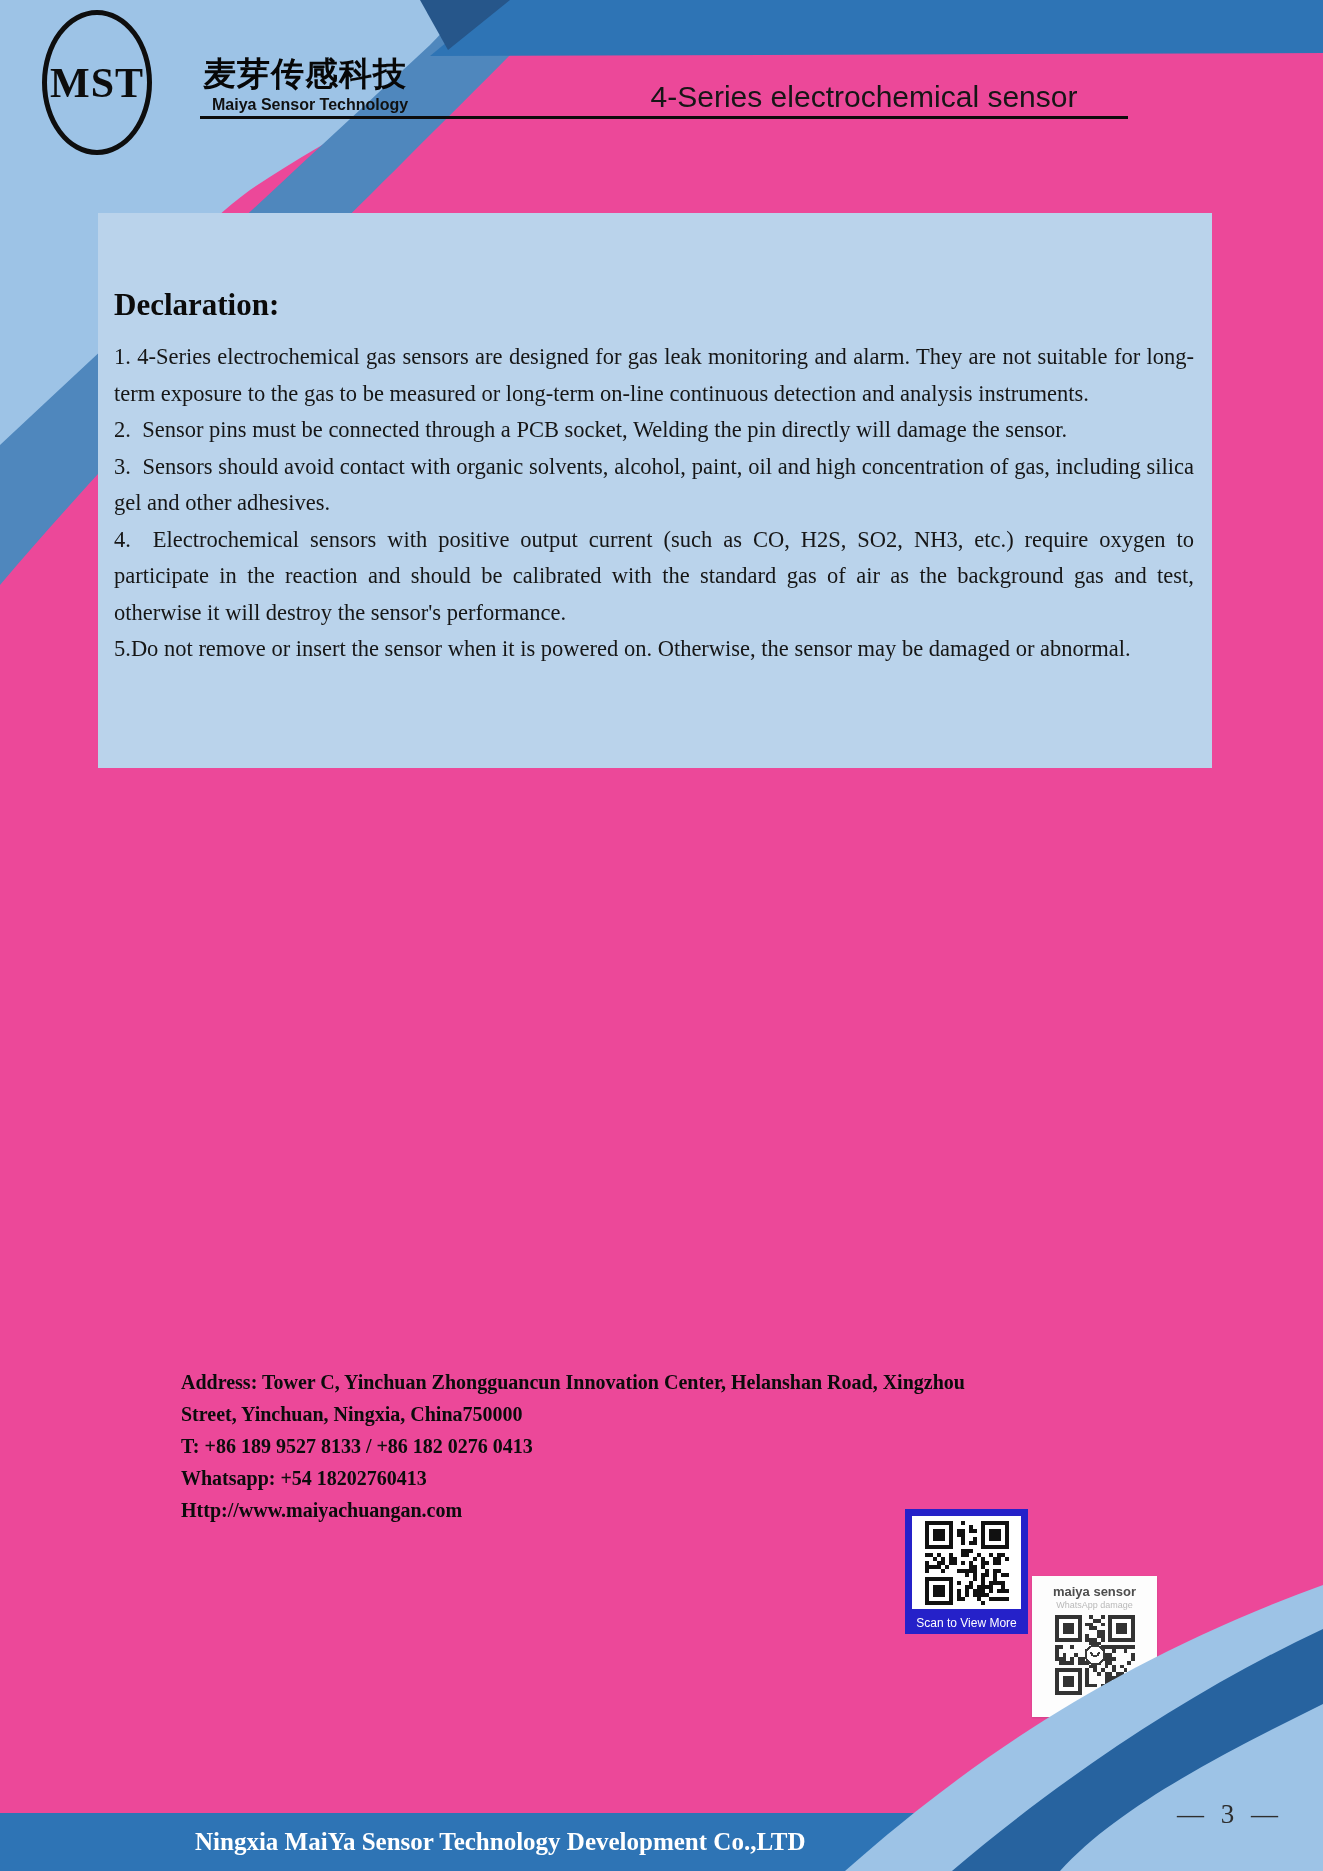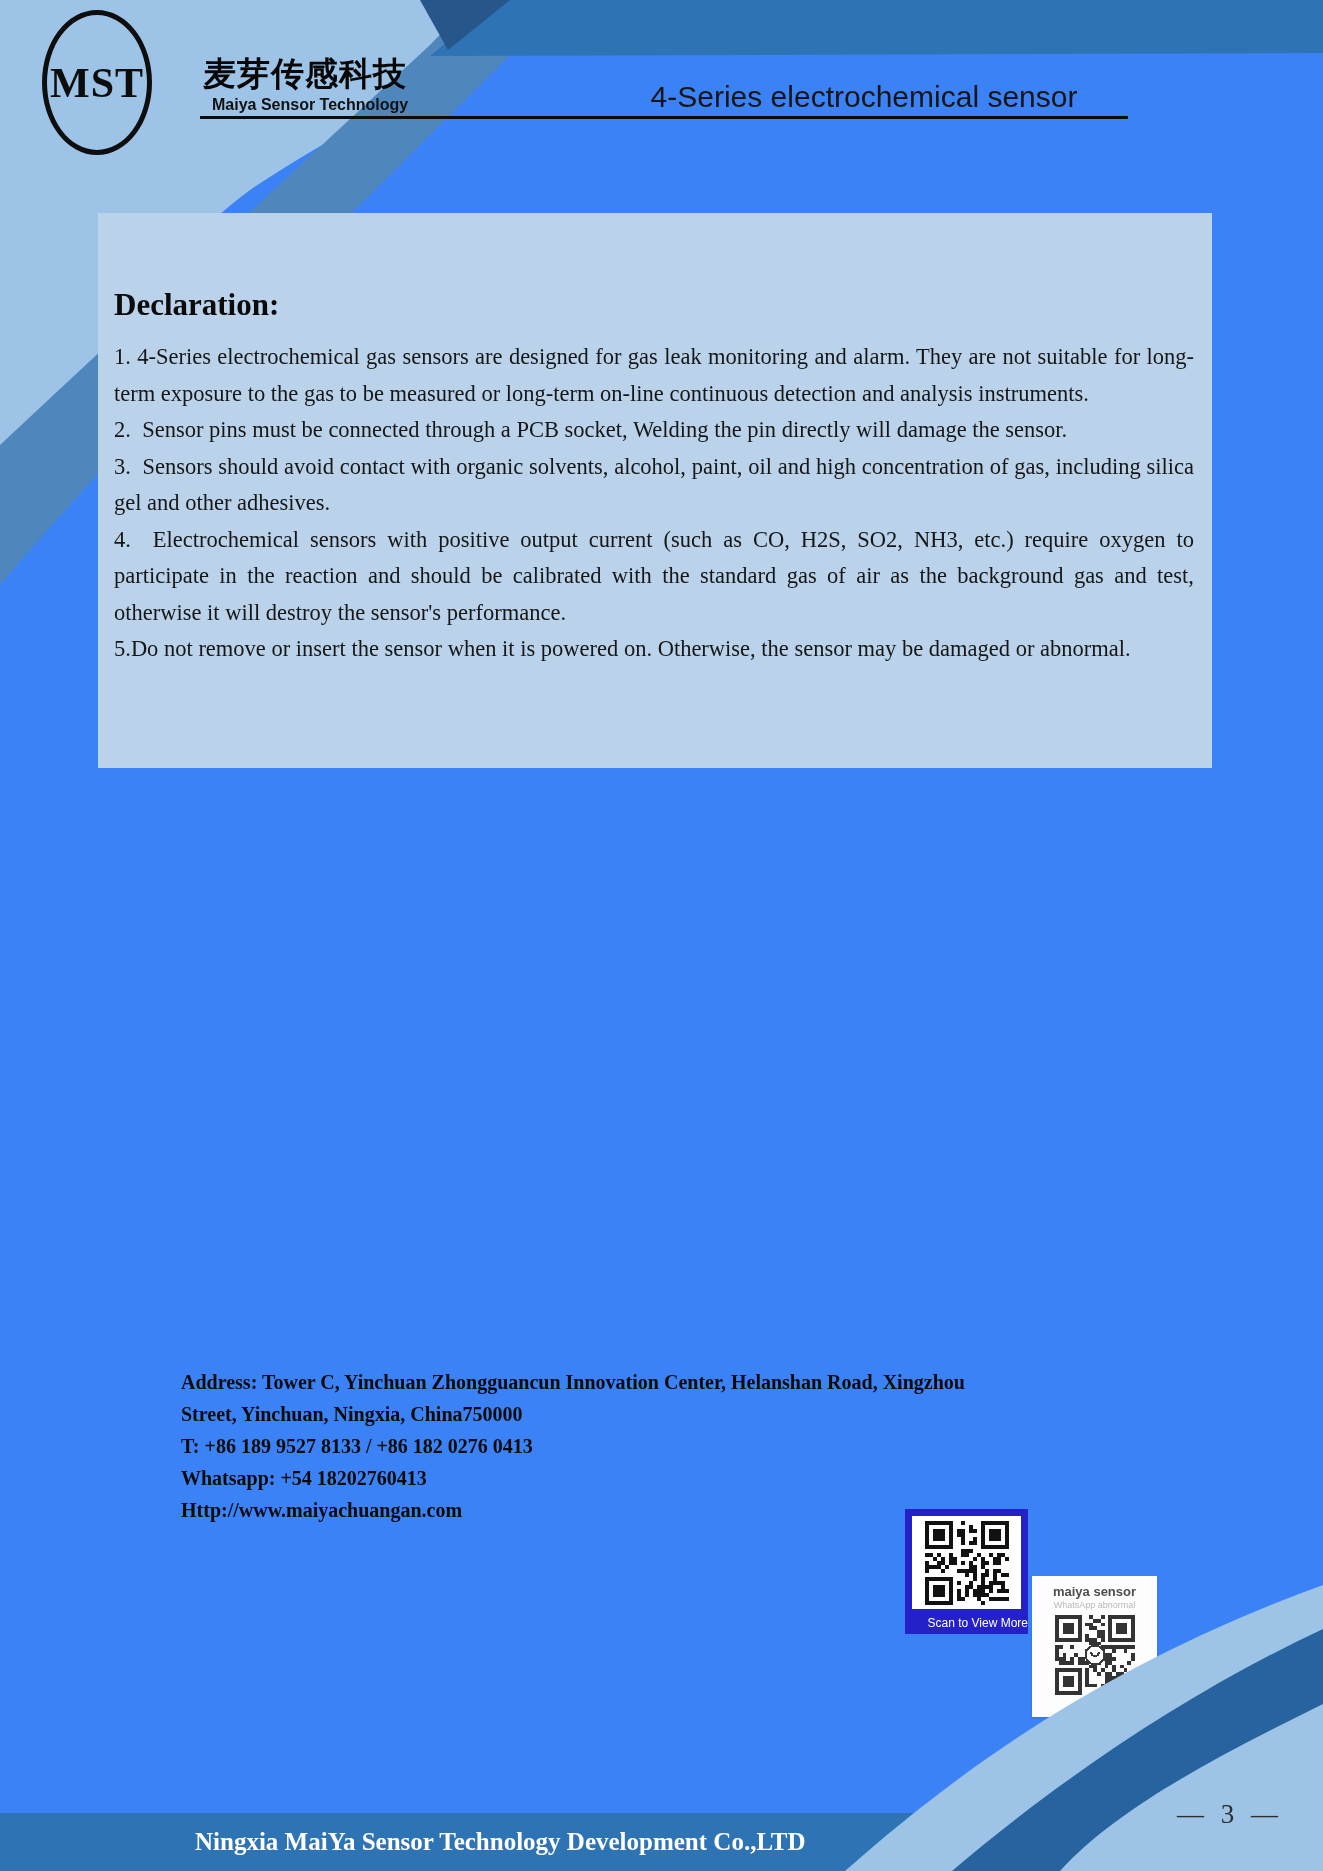--- a/index.html
+++ b/index.html
@@ -1,17 +1,17 @@
 <!DOCTYPE html>
 <html style="--light-blue: #9dc3e6; --mid-blue: #4f87bd; --dark-blue: #2e74b5; --navy-blue: #26568a; --swoosh-band-blue: #27639f; --box-blue: #bad3eb; --qr-frame-blue: #2521c9;"><head>
 <meta charset="utf-8">
 <style>
   html,body{margin:0;padding:0;background:#e8e8e8;}
   #page{
-    position:relative;width:1323px;height:1871px;background:#3b82f6;
+    position:relative;width:1323px;height:1871px;background:#ec4899;
     overflow:hidden;font-family:"Liberation Serif",serif;
   }
   svg.deco{position:absolute;left:0;pointer-events:none;display:block;}
   
   #logo-oval{
     position:absolute;left:42px;top:10px;width:110px;height:145px;
     border:5px solid #0e0e0e;border-radius:50%;box-sizing:border-box;
     display:flex;align-items:center;justify-content:center;z-index:3;
   }
   #logo-abbr{font-family:"Liberation Serif",serif;font-weight:700;font-size:42px;color:#0d0d0d;letter-spacing:1px;}
@@ -32,21 +32,21 @@
   .decl-item{margin:0;font-size:22.5px;line-height:36.5px;color:#161616;
     text-align:justify;}
   
   #contact{position:absolute;left:181px;top:1366px;width:810px;z-index:2;}
   .contact-line{font-size:20px;font-weight:700;color:#0c0c0c;line-height:32px;white-space:nowrap;}
   
   #qr-left{position:absolute;left:905px;top:1509px;width:123px;height:125px;
     background:var(--qr-frame-blue);z-index:2;}
   #qr-left-inner{position:absolute;left:7px;top:7px;width:109px;height:93px;background:#ffffff;
     display:flex;align-items:center;justify-content:center;}
-  #qr-left-label{position:absolute;left:0;right:0;bottom:4px;text-align:right;
+  #qr-left-label{position:absolute;left:0;right:0;bottom:4px;text-align:center;
     font-family:"Liberation Sans",sans-serif;font-size:12px;color:#ffffff;}
   #qr-right{position:absolute;left:1032px;top:1576px;width:125px;height:141px;
     background:#fdfdfd;box-shadow:0 1px 2px rgba(0,0,0,0.12);z-index:2;text-align:center;}
   #qr-right-title{font-family:"Liberation Sans",sans-serif;font-weight:700;font-size:13px;color:#4d4d4d;
     padding-top:9px;line-height:14px;}
   #qr-right-sub{font-family:"Liberation Sans",sans-serif;font-size:9px;color:#b9b9b9;line-height:12px;}
   #qr-right svg{margin-top:4px;}
   
   #footer-bar{position:absolute;left:0;top:1813px;width:1323px;height:58px;
     background:var(--dark-blue);z-index:1;}
@@ -216,21 +216,21 @@
           <rect x="0" y="14" width="7" height="7" fill="#111111"></rect>
           <rect x="1" y="15" width="5" height="5" fill="#ffffff"></rect>
           <rect x="2" y="16" width="3" height="3" fill="#111111"></rect>
         </svg>
     </div>
     <div id="qr-left-label">Scan to View More</div>
   </div>
 
   <div id="qr-right">
     <div id="qr-right-title">maiya sensor</div>
-    <div id="qr-right-sub">WhatsApp abnormal</div>
+    <div id="qr-right-sub">WhatsApp damage</div>
     <svg id="qr-right-svg" width="80" height="80" viewBox="0 0 21 21" shape-rendering="crispEdges">
         <rect x="9" y="0" width="1" height="1" fill="#333333"></rect>
         <rect x="12" y="0" width="1" height="1" fill="#333333"></rect>
         <rect x="10" y="1" width="1" height="1" fill="#333333"></rect>
         <rect x="11" y="1" width="1" height="1" fill="#333333"></rect>
         <rect x="8" y="2" width="1" height="1" fill="#333333"></rect>
         <rect x="9" y="2" width="1" height="1" fill="#333333"></rect>
         <rect x="12" y="2" width="1" height="1" fill="#333333"></rect>
         <rect x="9" y="3" width="1" height="1" fill="#333333"></rect>
         <rect x="10" y="3" width="1" height="1" fill="#333333"></rect>

